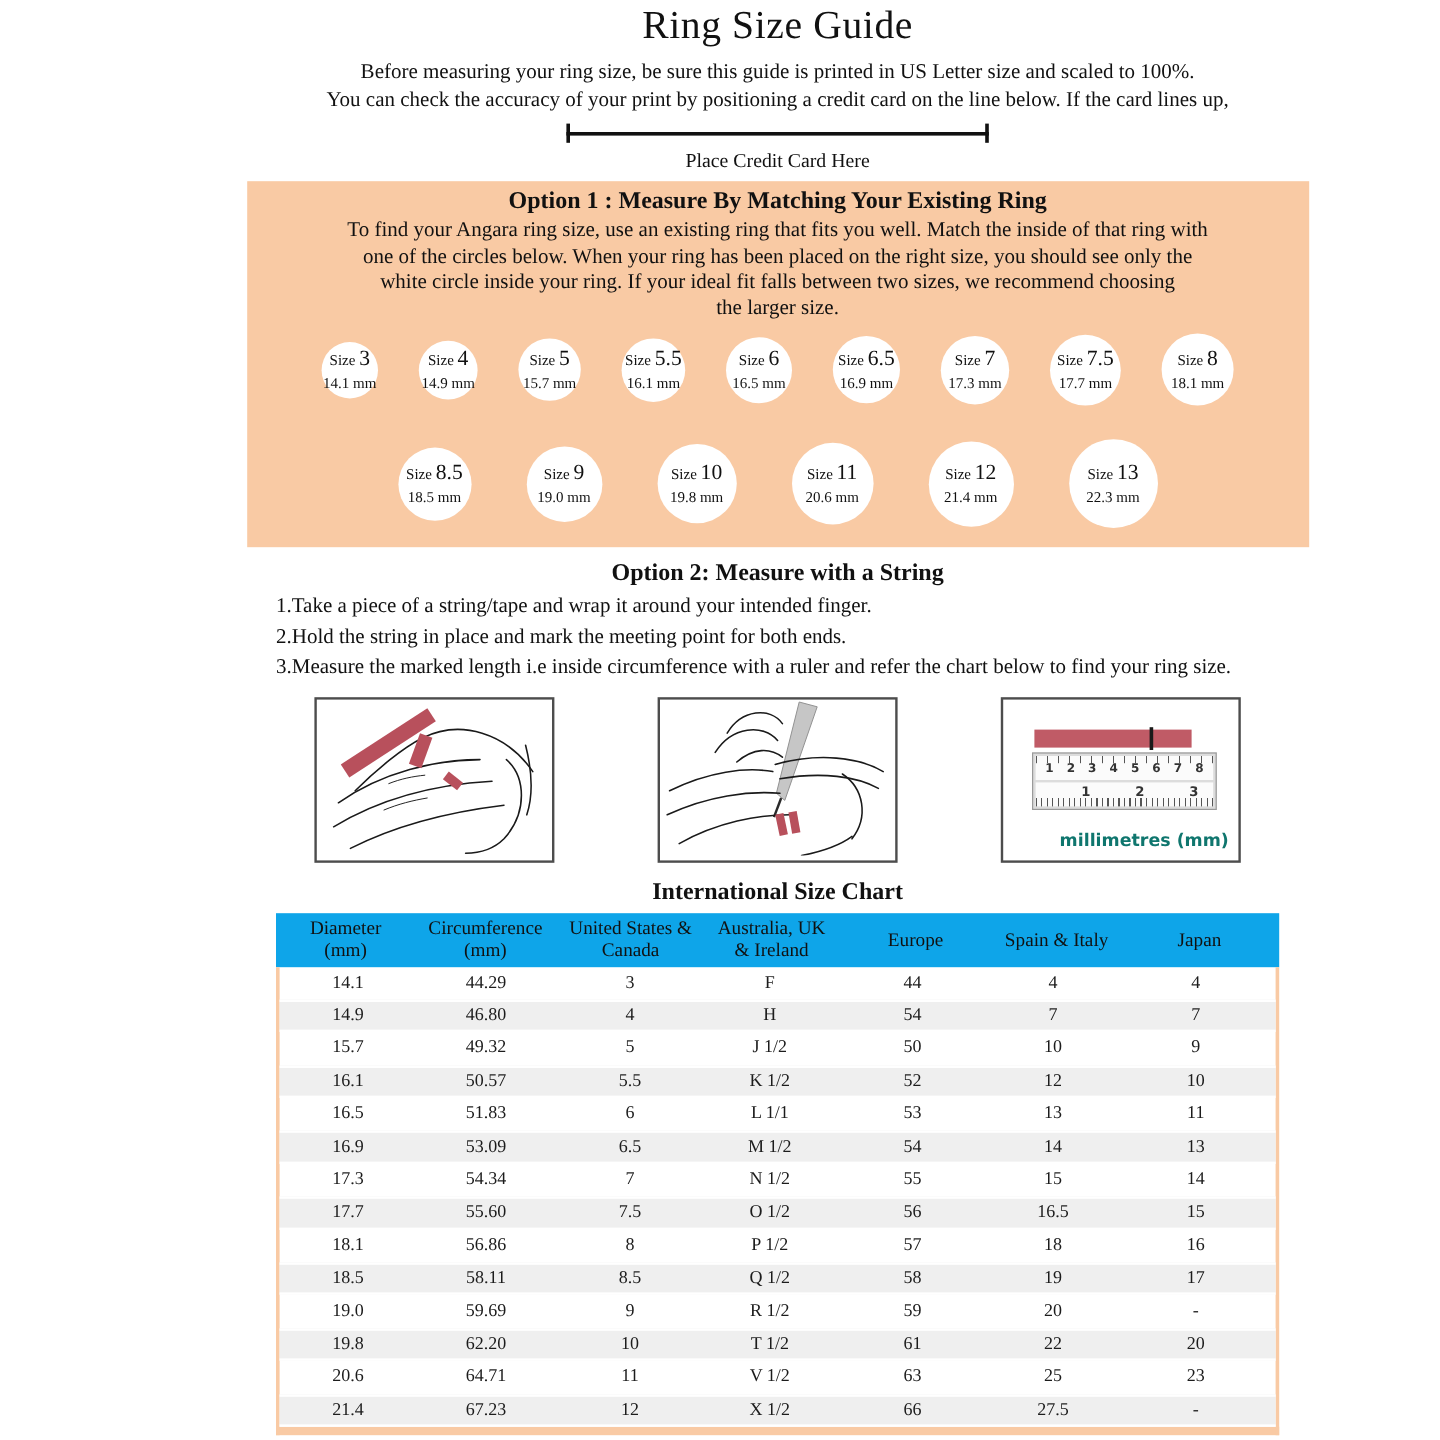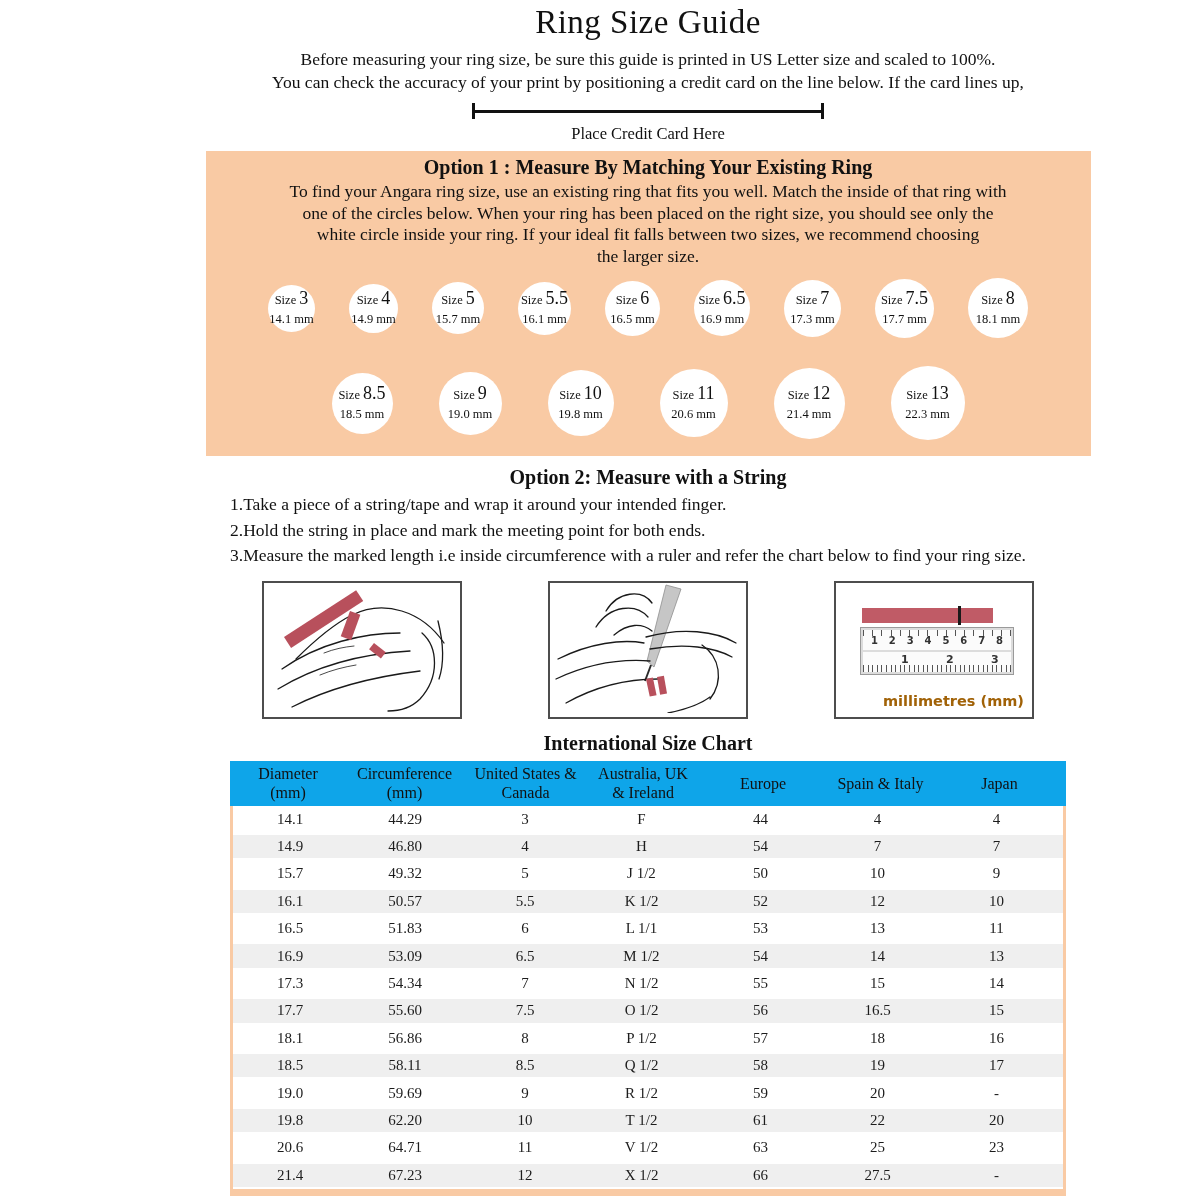--- a/index.html
+++ b/index.html
@@ -46,21 +46,21 @@
   .scale.cm{top:2px;height:20px;}
   .scale.inch{bottom:2px;height:20px;}
   .scale.cm .ticks{position:absolute;top:0;left:0;right:0;height:6px;
     background:repeating-linear-gradient(90deg,#555 0 1px,transparent 1px 9.2px);}
   .scale.inch .ticks{position:absolute;bottom:0;left:0;right:0;height:7px;
     background:repeating-linear-gradient(90deg,#555 0 1px,transparent 1px 4.6px);}
   .nums{position:absolute;left:0;right:0;display:flex;font-family:"DejaVu Sans",sans-serif;font-weight:bold;color:#333;}
   .nums.cmn{top:5px;font-size:10px;justify-content:space-between;padding:0 8px;}
   .nums.inn{top:1px;font-size:11px;}
   .nums.inn span{position:absolute;}
-  .ruler-caption{position:absolute;right:8px;bottom:8px;font-family:"DejaVu Sans",sans-serif;font-weight:bold;font-size:14.5px;color:#a16207;}
+  .ruler-caption{position:absolute;right:8px;bottom:8px;font-family:"DejaVu Sans",sans-serif;font-weight:bold;font-size:14.5px;color:#0f766e;}
 
   
   .chart-heading{margin-top:13px;font-size:20px;font-weight:bold;text-align:center;}
   .table-wrap{width:836px;margin:6px auto 0;}
   .thead{display:grid;grid-template-columns:116px 117px 125px 110px 130px 105px 133px;background:#0ea5e9;min-height:45px;align-items:center;}
   .hcell{text-align:center;font-size:16px;line-height:19px;white-space:pre-line;padding:3px 0;}
   .tbody{border-left:3px solid #f9caa4;border-right:3px solid #f9caa4;border-bottom:7px solid #f9caa4;}
   .trow{display:grid;grid-template-columns:114px 116px 124px 109px 129px 105px 133px;height:27.4px;align-items:center;box-sizing:border-box;}
   .trow:nth-child(even){background:#efefef;border-top:2px solid #fff;border-bottom:2px solid #fff;}
   .tcell{text-align:center;font-size:15px;color:#1c1c1c;}

